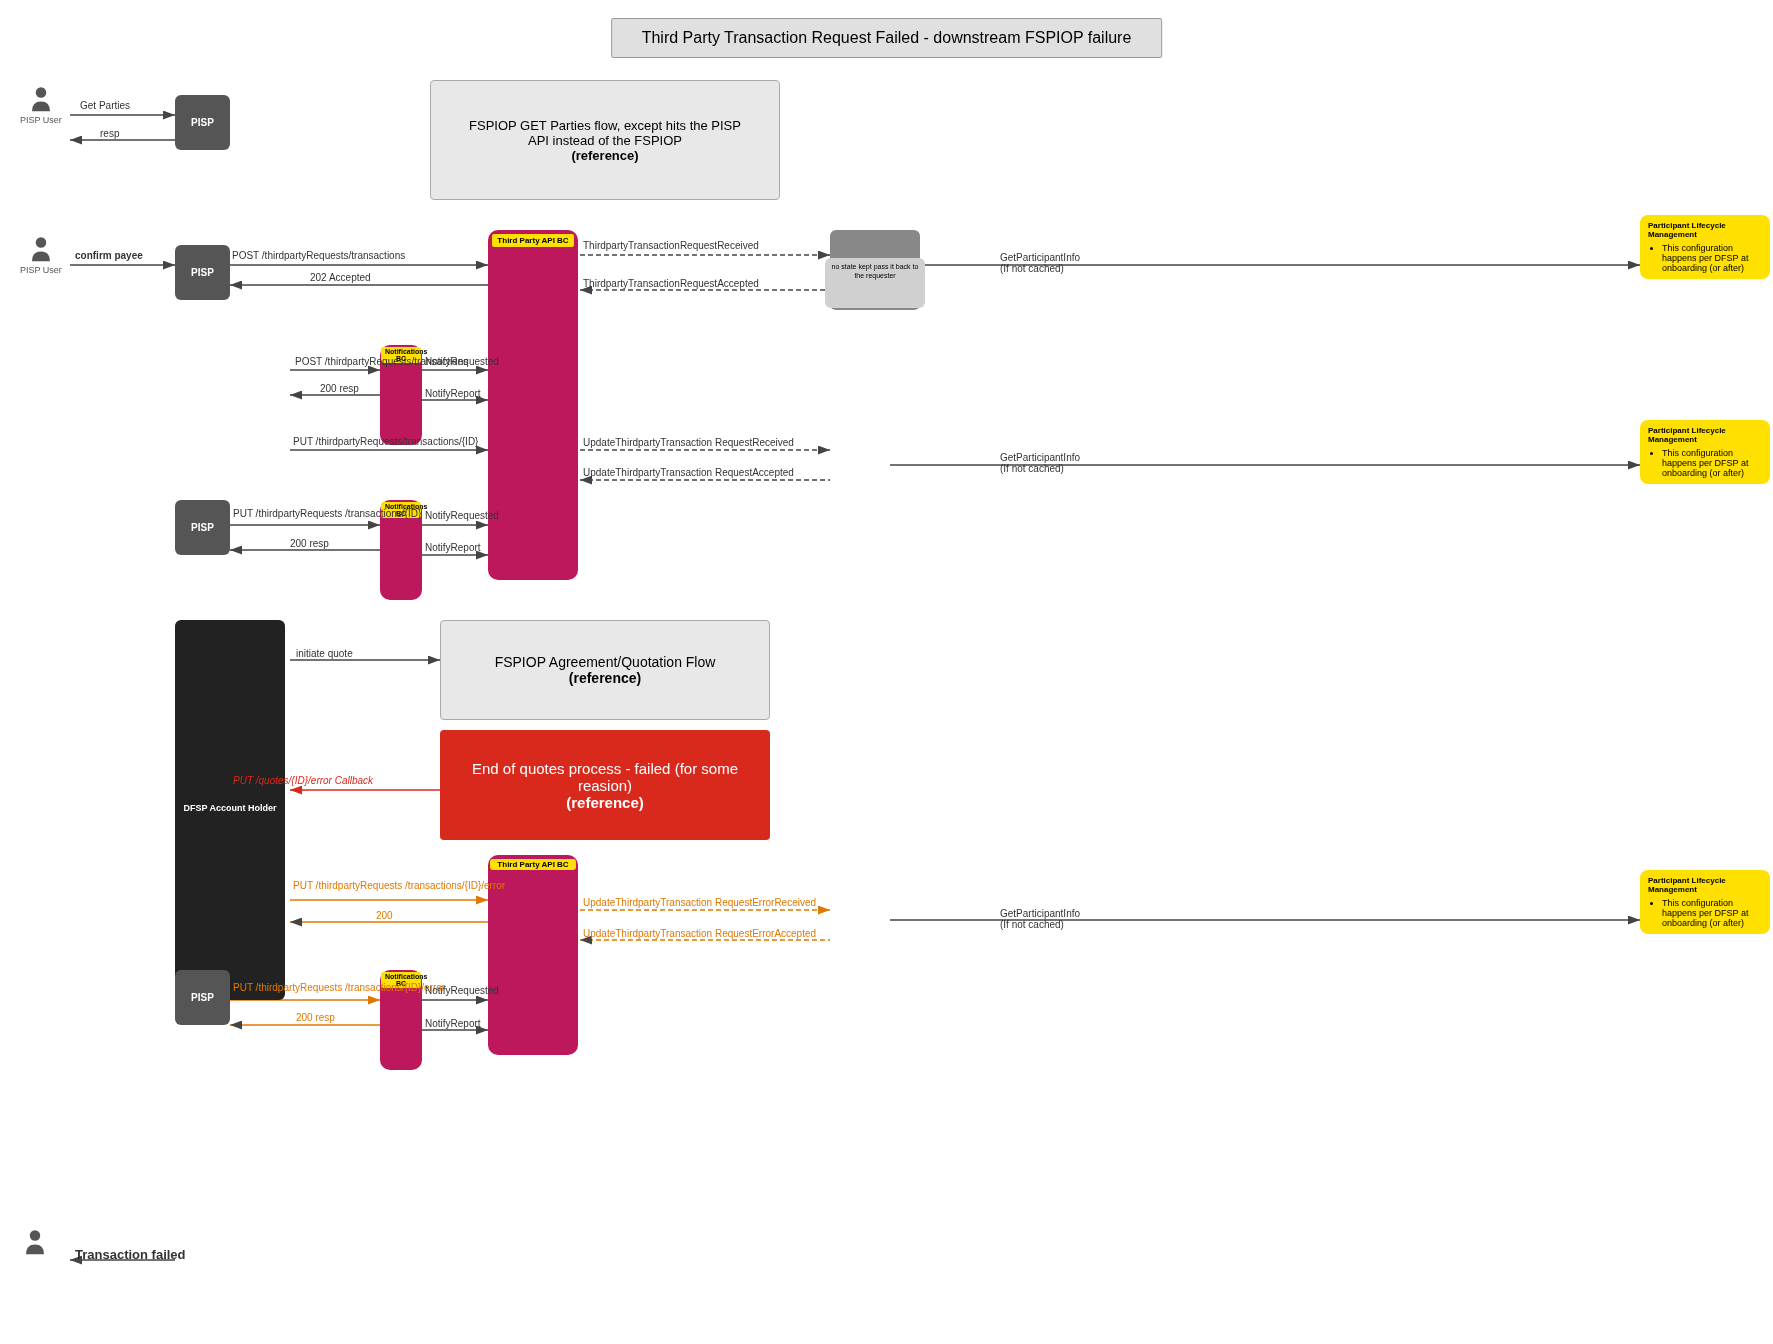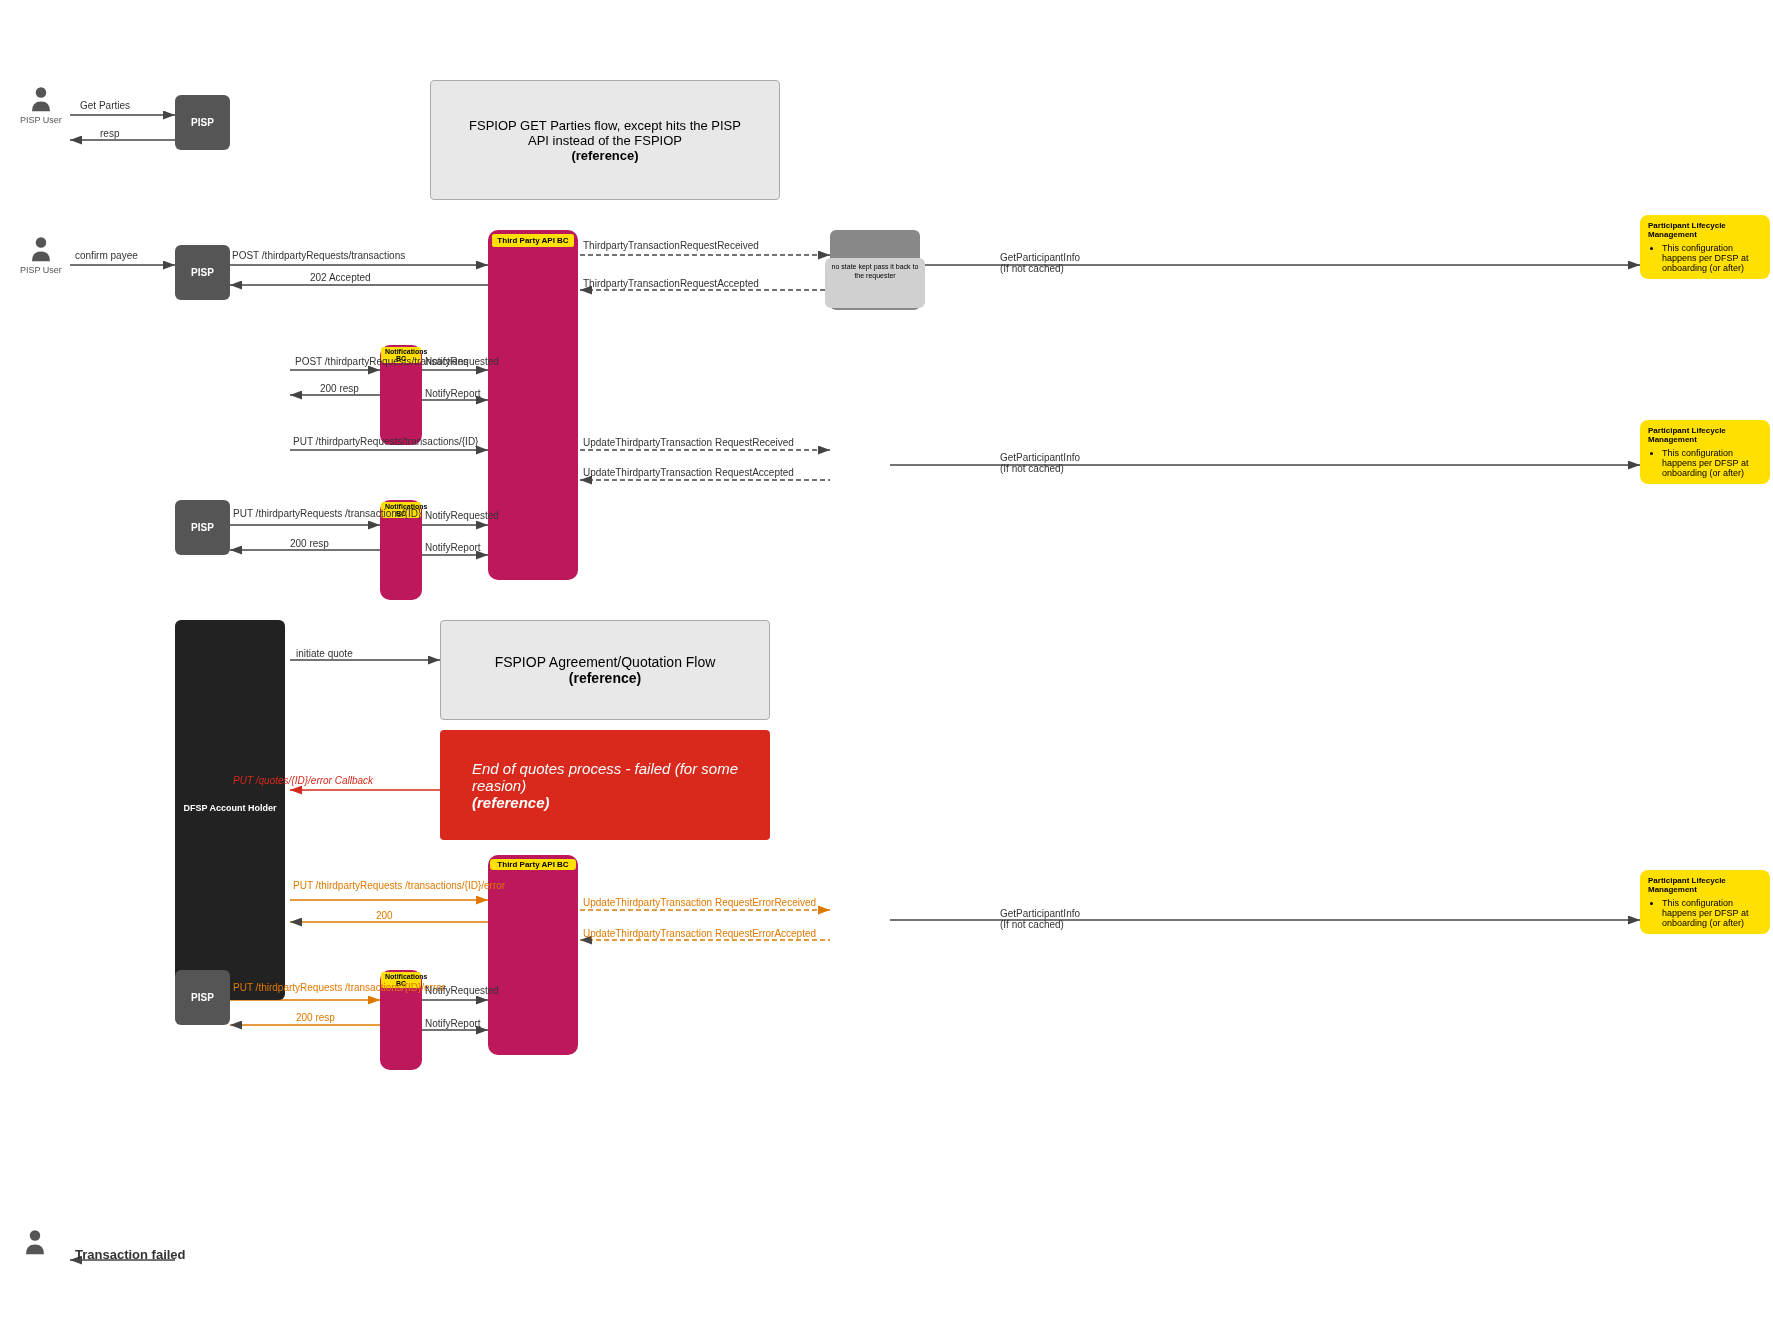--- a/index.html
+++ b/index.html
@@ -149,20 +149,21 @@
       border-radius: 3px;
       top: -10px;
       left: 2px;
     }
   </style>
 </head>
 <body>
 
 <div class="diagram-container">
 
+  <div class="main-title">Third Party Transaction Request Failed - downstream FSPIOP failure</div>
 
   <svg class="arrow-svg">
     <defs>
       <marker id="arrowhead" markerWidth="8" markerHeight="6" refX="8" refY="3" orient="auto">
         <polygon points="0 0, 8 3, 0 6" fill="#444"></polygon>
       </marker>
       <marker id="arrowhead-left" markerWidth="8" markerHeight="6" refX="0" refY="3" orient="auto">
         <polygon points="8 0, 0 3, 8 6" fill="#444"></polygon>
       </marker>
       <marker id="arrowhead-red" markerWidth="8" markerHeight="6" refX="8" refY="3" orient="auto">
@@ -264,21 +265,21 @@
     </div>
   </div>
 
   <div class="actor" style="left:20px;top:235px;">
     <svg class="actor-icon" viewBox="0 0 30 40" fill="#555">
       <circle cx="15" cy="10" r="7"></circle>
       <path d="M3,35 Q3,22 15,22 Q27,22 27,35 Z"></path>
     </svg>
     <span style="font-size:9px;color:#555;">PISP User</span>
   </div>
-  <div class="label" style="left:75px;top:250px;">confirm payee</div>
+  <div class="label" style="left:75px;top:250px;font-weight:bold;">confirm payee</div>
 
   <div class="box box-gray-dark" style="left:175px;top:245px;width:55px;height:55px;">
     <span>PISP</span>
   </div>
 
   <div class="box box-yellow" style="left:488px;top:230px;width:90px;height:350px;">
     <div class="section-label" style="position:absolute;top:4px;left:4px;right:4px;font-size:8px;font-weight:bold;background:#ffe000;padding:2px;border-radius:2px;text-align:center;">Third Party API BC</div>
   </div>
 
   <div class="label" style="left:232px;top:250px;">POST /thirdpartyRequests/transactions</div>
@@ -369,21 +370,21 @@
     <div style="text-align:center;">
       <span>FSPIOP Agreement/Quotation Flow</span><br>
       <strong>(reference)</strong>
     </div>
   </div>
 
   <div class="label-red" style="left:233px;top:775px;">PUT /quotes/{ID}/error
 Callback</div>
 
   <div class="box-red" style="position:absolute;left:440px;top:730px;width:330px;height:110px;font-size:15px;display:flex;align-items:center;justify-content:center;">
-    <div style="text-align:left;font-style:italic;">
+    <div style="text-align:center;">
       <span>End of quotes process - failed (for some</span><br>
       <span>reasion)</span><br>
       <strong>(reference)</strong>
     </div>
   </div>
 
   <div class="box box-yellow" style="left:488px;top:855px;width:90px;height:200px;">
     <div class="section-label" style="font-size:8px;font-weight:bold;top:4px;left:2px;right:2px;position:absolute;text-align:center;">Third Party API BC</div>
   </div>
 

